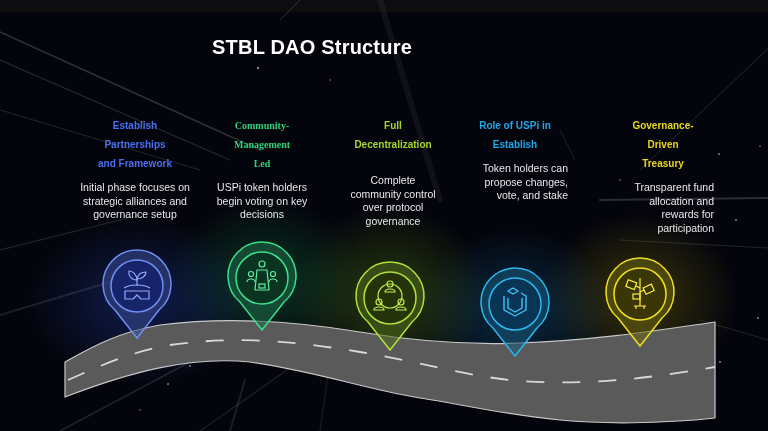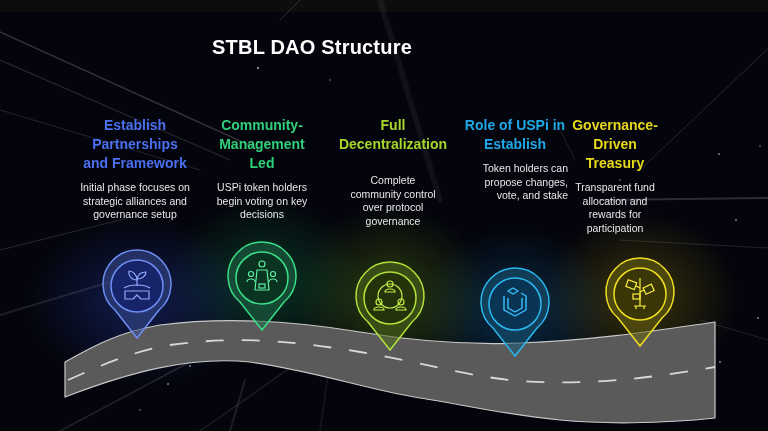--- a/index.html
+++ b/index.html
@@ -21,21 +21,21 @@
       #04050c;
   }
   svg.scene { position: absolute; left: 0; top: 0; }
   .title {
     position: absolute; left: 0; width: 624px; top: 36px; text-align: center;
     color: #ffffff; font-weight: bold; font-size: 20px; letter-spacing: 0.2px;
   }
   .col {
     position: absolute; top: 116px; width: 130px; text-align: center;
   }
-  .col .heading { font-weight: bold; font-size: 14px; line-height: 19px; }
+  .col .heading { font-weight: bold; font-size: 10px; line-height: 19px; }
   .col .desc { color: #e8e8e8; font-size: 10.5px; line-height: 13.5px; margin-top: 8px; }
   .pin { position: absolute; }
 </style>
 </head>
 <body>
 
 <div class="topband"></div>
 <div class="bg"></div>
 
 <svg class="scene" width="768" height="431" viewBox="0 0 768 431">
@@ -83,21 +83,21 @@
 <div class="col" style="left:70px;">
   <div class="heading" style="color:#4a6ff0;">
     <div>Establish</div>
     <div>Partnerships</div>
     <div>and Framework</div>
   </div>
   <div class="desc">Initial phase focuses on strategic alliances and governance setup</div>
 </div>
 
 <div class="col" style="left:197px;">
-  <div class="heading" style="color:#2fd07a;">
+  <div class="heading" style="color:#2fd07a;font-family:Liberation Serif, serif;">
     <div>Community-</div>
     <div>Management</div>
     <div>Led</div>
   </div>
   <div class="desc" style="padding:0 8px;">USPi token holders begin voting on key decisions</div>
 </div>
 
 <div class="col" style="left:328px;">
   <div class="heading" style="color:#a6d62a;">
     <div>Full</div>
@@ -107,27 +107,27 @@
 </div>
 
 <div class="col" style="left:450px;">
   <div class="heading" style="color:#1ea8e8;">
     <div>Role of USPi in</div>
     <div>Establish</div>
   </div>
   <div class="desc" style="padding:0 12px;text-align:right;">Token holders can propose changes, vote, and stake</div>
 </div>
 
-<div class="col" style="left:550px;">
+<div class="col" style="left:598px;">
   <div class="heading" style="color:#e8d81c;">
     <div>Governance-</div>
     <div>Driven</div>
     <div>Treasury</div>
   </div>
-  <div class="desc" style="padding:0 14px;">Transparent fund allocation and rewards for participation</div>
+  <div class="desc" style="padding:0 14px;text-align:right;">Transparent fund allocation and rewards for participation</div>
 </div>
 
 <svg class="pin" style="left:97px; top:248px;" width="80" height="92" viewBox="0 0 80 92">
   <path d="M40,90 L18,62 A34,34 0 1 1 62,62 Z" fill="#3a4d92" fill-opacity="0.55" stroke="#6f8ff5" stroke-width="1.5"></path>
   <circle cx="40" cy="38" r="26" fill="#18246a" stroke="#6f8ff5" stroke-width="1.5"></circle>
   <g fill="none" stroke="#8fa8ff" stroke-width="1.2" stroke-linejoin="round">
     <path d="M40,38 L40,30"></path>
     <path d="M40,32 C34,32 31,27 32,23 C36,23 40,27 40,32 Z"></path>
     <path d="M40,31 C45,31 49,28 49,24 C45,24 41,26 40,31 Z"></path>
     <path d="M27,40 C33,36 47,36 53,40"></path>

